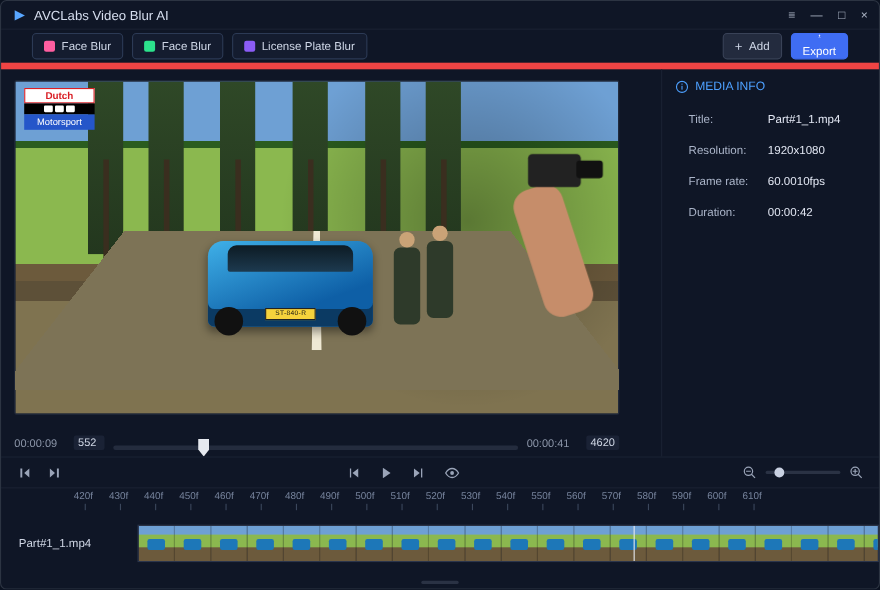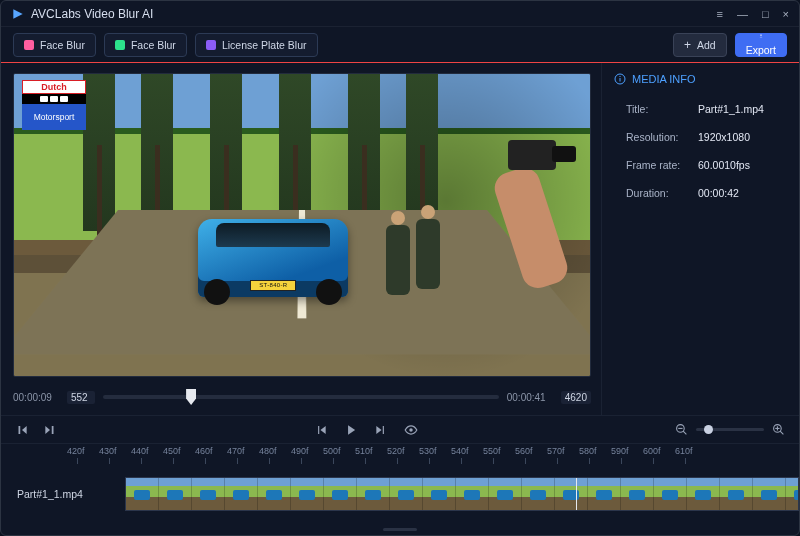--- a/index.html
+++ b/index.html
@@ -7,29 +7,29 @@
   .app { width: 800px; height: 536px; background: #0f1626; border: 1px solid #2c3442; border-radius: 6px; display: flex; flex-direction: column; }
 
   
   .titlebar { height: 26px; display: flex; align-items: center; padding: 0 10px; border-bottom: 1px solid #1b2232; }
   .titlebar .logo { width: 14px; height: 14px; margin-right: 6px; }
   .titlebar .appname { font-size: 12px; color: #d6deee; text-align: center; }
   .titlebar .winbtns { margin-left: auto; display: flex; gap: 14px; color: #aab3c3; }
   .titlebar .winbtns span { cursor: pointer; }
 
   
-  .toolbar { height: 36px; display: flex; align-items: center; gap: 8px; padding: 0 12px; border-bottom: 1px solid #ef4444; }
+  .toolbar { height: 36px; display: flex; align-items: center; gap: 8px; padding: 0 28px; border-bottom: 6px solid #ef4444; }
   .tbtn { display:flex; align-items:center; gap:6px; height:24px; padding:0 10px; border:1px solid #2c3a55; border-radius:4px; font-size:10.5px; color:#cfd7e7; cursor:pointer; background:#141c2f; }
   .tbtn .dot { width:10px; height:10px; border-radius:2px; }
   .toolbar .spacer { flex: 1; }
   .tbtn.add { background:#232b3e; border-color:#394257; }
   .tbtn.export { background:#3f6df3; border-color:#3f6df3; color:#fff;flex-direction:column; }
 
   
-  .main { flex: 1; display: flex; }
+  .main { flex: 1; display: flex; gap: 28px; }
 
   
   .preview-col { flex: 1; display:flex; flex-direction:column; padding: 10px 10px 6px 12px; min-width:0; }
   .video { position:relative; flex:1; border:1px solid #222b3d; border-radius:2px; overflow:hidden;
            background:
             radial-gradient(circle at 75% 42%, rgba(0,0,0,.35), transparent 38%),
             linear-gradient(#6ea0d4 0 18%, #2a5c1e 18% 20%, #8bb84f 20% 55%, #6c5a3c 55% 60%, #5d5038 60% 66%, #7f7350 66% 100%);
           }
   .tree { position:absolute; top:0; bottom:48%; width:32px; background:linear-gradient(#2f4827, #23371e); }
   .tree::after{content:"";position:absolute;left:14px;top:45%;width:5px;height:120%;background:#3a2e1f;}
@@ -46,23 +46,23 @@
   .cam-arm{position:absolute;right:0;top:18%;width:160px;height:200px;}
   .cam-body{position:absolute;right:34px;top:12px;width:48px;height:30px;background:#222;border-radius:4px;}
   .cam-lens{position:absolute;right:14px;top:18px;width:24px;height:16px;background:#111;border-radius:3px;}
   .arm{position:absolute;right:36px;top:40px;width:46px;height:120px;background:#c68d6a;transform:rotate(-18deg);border-radius:16px;}
   .person{position:absolute;right:115px;top:48%;width:24px;height:70px;background:#2e3a2a;border-radius:6px;}
   .person::before{content:"";position:absolute;top:-14px;left:5px;width:14px;height:14px;background:#caa377;border-radius:50%;}
   .watermark{position:absolute;left:8px;top:6px;width:64px;}
   .wm-top{height:14px;background:#fff;color:#d91e25;font-weight:700;font-size:9px;display:flex;align-items:center;justify-content:center;border:1px solid #d91e25;}
   .wm-mid{height:10px;background:#000;display:flex;align-items:center;justify-content:center;gap:2px;}
   .wm-mid span{width:8px;height:6px;background:#fff;border-radius:1px;}
-  .wm-bot{height:26px;background:#2556c9;color:#fff;font-size:8.5px;display:flex;align-items:center;justify-content:center;}
-
-  .scrub { height:24px; margin-top:8px; display:flex; align-items:center; gap:8px; font-size:10px; color:#8b95a8;}
+  .wm-bot{height:14px;background:#2556c9;color:#fff;font-size:8.5px;display:flex;align-items:center;justify-content:center;}
+
+  .scrub { height:24px; margin-top:8px; display:flex; align-items:flex-end; gap:8px; font-size:10px; color:#8b95a8;}
   .scrub .tc{min-width:46px;}
   .scrub .frames{min-width:28px;background:#1a2235;padding:1px 4px;border-radius:2px;color:#cfd6e4;}
   .scrub .track{flex:1;height:4px;background:#242c3e;border-radius:2px;position:relative;}
   .scrub .thumb{position:absolute;left:21%;top:-6px;width:10px;height:16px;background:#e6e9ef;clip-path:polygon(0 0,100% 0,100% 60%,50% 100%,0 60%);}
 
   
   .side { width:198px; border-left:1px solid #1a2233; padding:10px 12px; display:flex; flex-direction:column; }
   .side .panel-title{display:flex;align-items:center;gap:6px;color:#4da0ff;font-size:11px;margin-bottom:10px;}
   .side .row{display:flex;font-size:10.5px;color:#aab4c8;margin:8px 12px;}
   .side .row .k{width:72px;}

